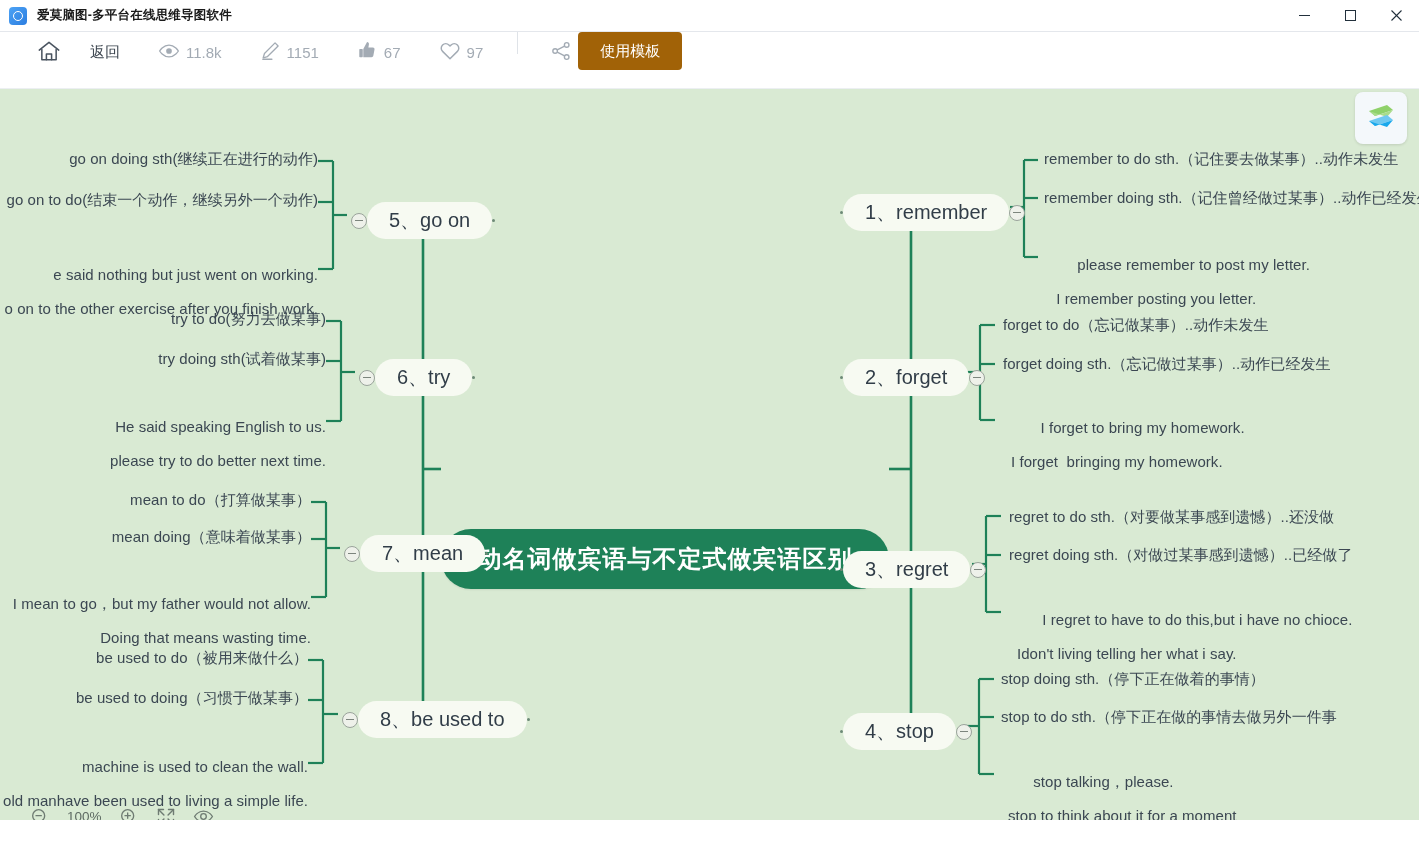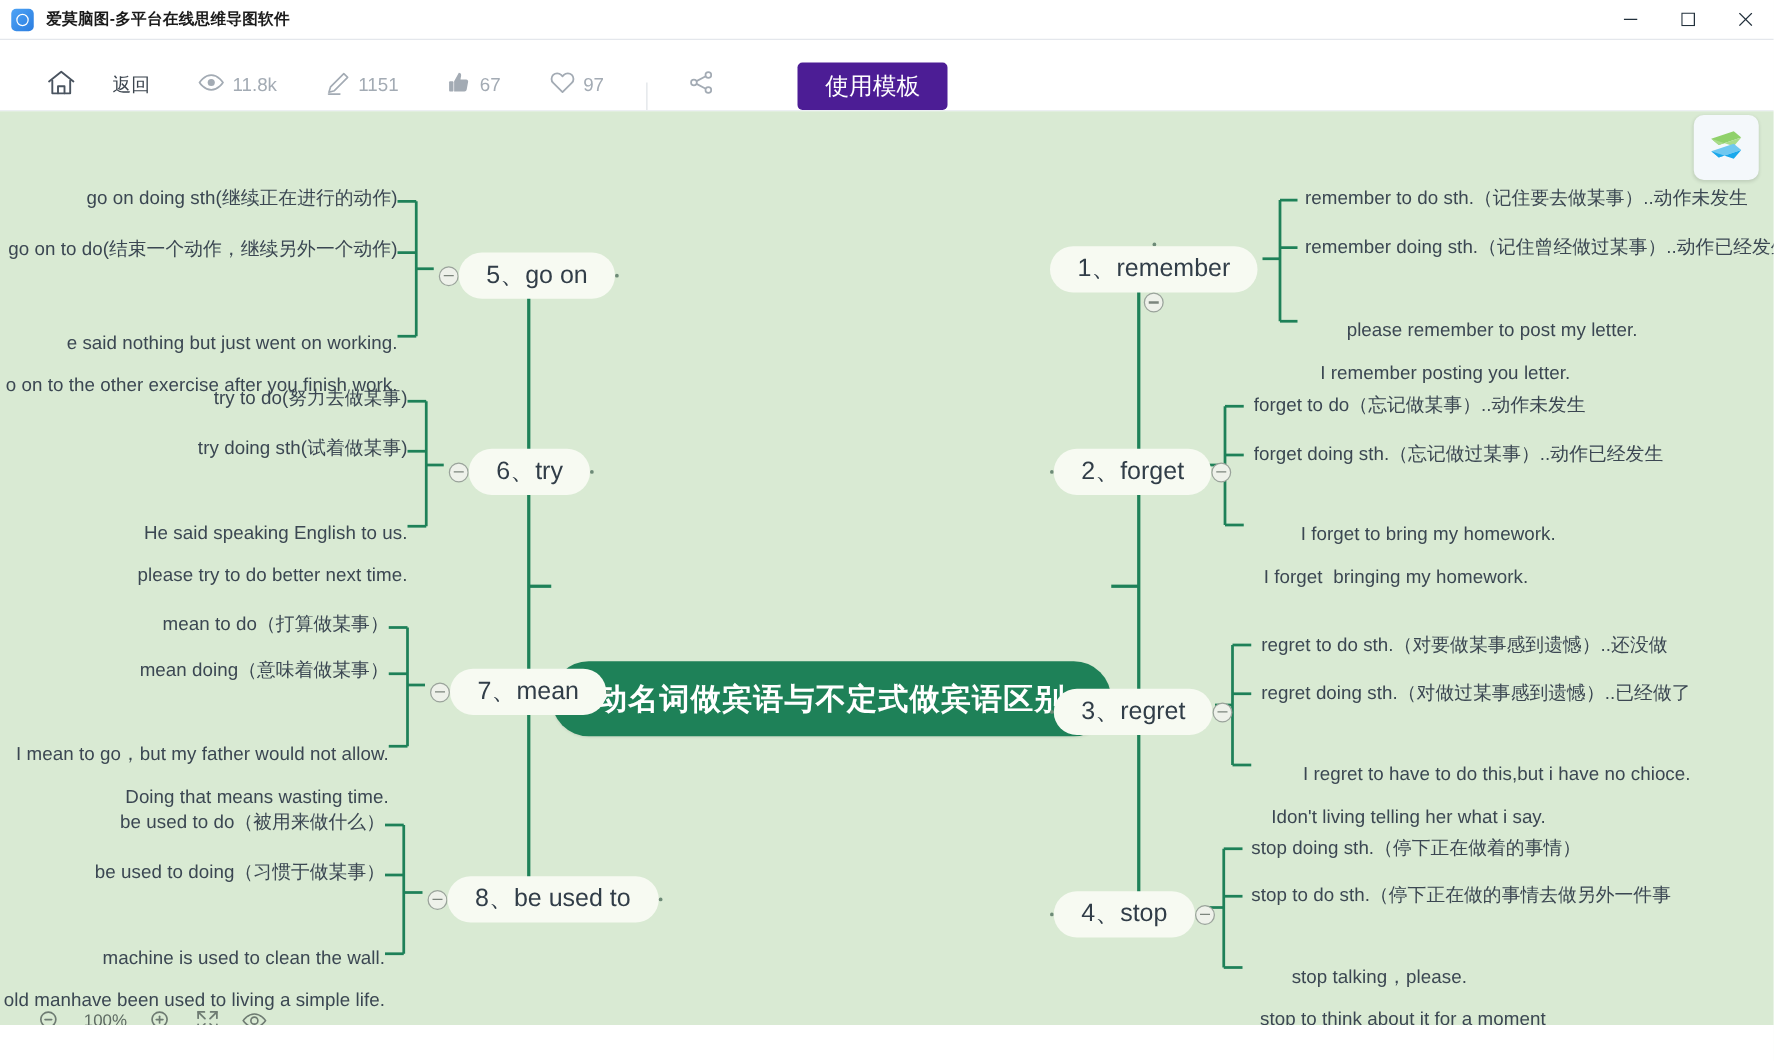--- a/index.html
+++ b/index.html
@@ -31,38 +31,38 @@
   }
   .win-btns { margin-left: auto; display: flex; height: 32px; }
   .win-btn {
     width: 46px; height: 32px; display: flex; align-items: center;
     justify-content: center; color: #22303c;
   }
 
   
   .toolbar {
     position: absolute; top: 32px; left: 0; width: 1419px; height: 57px;
-    background: #ffffff; display: flex; align-items: flex-end;
+    background: #ffffff; display: flex; align-items: flex-start;
     border-bottom: 1px solid #eceff2;
   }
   .tb-item {
     display: flex; align-items: center; gap: 6px; height: 40px;
     color: #9aa3ad; font-size: 15px; padding: 0 6px;
   }
   .tb-item.home { margin-left: 30px; color: #4a5460; }
   .tb-item.back { margin-left: 16px; color: #3c454f; font-size: 15px; font-weight: 500;}
   .tb-item.stat { margin-left: 26px; color: #a3abb4; }
   .tb-item.stat:first-of-type { margin-left: 22px; }
   .tb-divider {
     width: 1px; height: 22px; background: #dfe3e8; margin-left: 28px;
   }
   .tb-share { margin-left: 26px; color: #a3abb4; }
   .use-template {
-    margin-left: 60px; background: #4c1d95; color: #fff;
-    font-size: 19px; border: none; border-radius: 4px;
+    background: #a16207; color: #fff;
+    font-size: 15px; border: none; border-radius: 4px;
     padding: 0 22px; height: 38px; cursor: pointer; font-weight: 500;
     font-family: "Liberation Sans", sans-serif;
   }
 
   
   .canvas {
     position: absolute; top: 89px; left: 0; width: 1419px; height: 760px;
     background: #d9ead3; overflow: hidden;
   }
 
@@ -320,21 +320,21 @@
       <span class="collapse"></span>
       <span class="pill">7、mean</span>
       <span class="leafdot"></span>
     </div>
     <div class="node" style="left:342px; top:612px;text-align:center;">
       <span class="collapse"></span>
       <span class="pill">8、be used to</span>
       <span class="leafdot"></span>
     </div>
 
-    <div class="node" style="left:840px; top:105px;flex-direction:column;">
+    <div class="node" style="left:840px; top:105px;">
       <span class="leafdot"></span>
       <span class="pill">1、remember</span>
       <span class="collapse"></span>
     </div>
     <div class="node" style="left:840px; top:270px;">
       <span class="leafdot"></span>
       <span class="pill">2、forget</span>
       <span class="collapse"></span>
     </div>
     <div class="node" style="left:840px; top:462px;">

